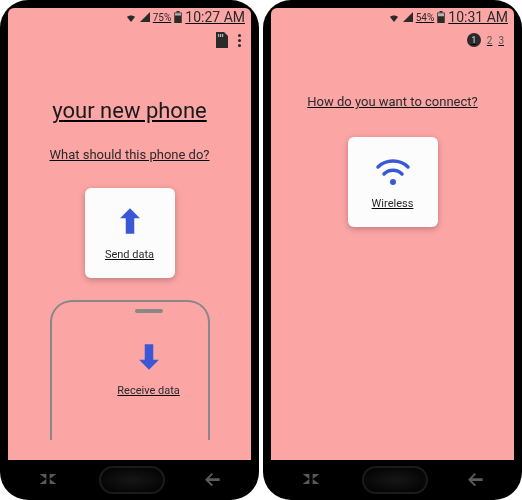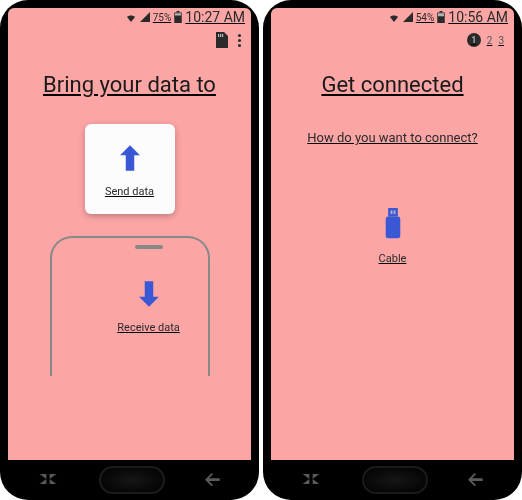--- a/index.html
+++ b/index.html
@@ -169,22 +169,24 @@
           </svg>
       </span>
       <span class="dots">
           <span></span>
           <span></span>
           <span></span>
         </span>
     </div>
     <div class="content">
       <div class="title">
-        <span>Bring your data to</span><br>
-      </div>
+        <br>
+        <span>your new phone</span>
+      </div>
+      <div class="subtitle">What should this phone do?</div>
 
       <div class="card white" style="margin-top:26px">
         <span>
           <svg width="34" height="34" viewBox="0 0 24 24">
               <path d="M12 3l7 7h-4v11h-6V10H5z" fill="#3a57d6"></path>
             </svg>
         </span>
         <span class="card-label">Send data</span>
       </div>
 
@@ -229,45 +231,43 @@
           </svg>
       </span>
       <span class="pct">54%</span>
       <span class="battery">
         <svg width="8" height="12" viewBox="0 0 10 16">
             <rect x="0" y="2" width="10" height="14" fill="#2a2a2a"></rect>
             <rect x="3" y="0" width="4" height="2" fill="#2a2a2a"></rect>
             <rect x="1" y="3" width="8" height="4" fill="#b3b3b3"></rect>
           </svg>
       </span>
-      <span class="time">10:56 AM</span>
+      <span class="time">10:31 AM</span>
     </div>
     <div class="top-icons">
       <div class="step-indicator">
         <span class="step-badge">1</span>
         <span>2</span>
         <span>3</span>
       </div>
     </div>
     <div class="content">
-      <div class="title">Get connected</div>
       <div class="subtitle" style="margin-top:32px">How do you want to connect?</div>
 
-      <div class="card" style="margin-top:46px">
+
+      <div class="card white" style="margin-top:28px">
         <span>
-          <svg width="30" height="34" viewBox="0 0 24 28">
-              <rect x="8" y="0" width="8" height="7" fill="#3a57d6"></rect>
-              <rect x="10" y="2" width="1.5" height="3" fill="#b3b3b3"></rect>
-              <rect x="12.5" y="2" width="1.5" height="3" fill="#b3b3b3"></rect>
-              <rect x="6" y="7" width="12" height="18" rx="2" fill="#3a57d6"></rect>
-            </svg>
+          <svg width="40" height="32" viewBox="0 0 40 32">
+            <path d="M20 30a3 3 0 100-6 3 3 0 000 6z" fill="#3a57d6"></path>
+            <path d="M11 19c5-5 13-5 18 0" stroke="#3a57d6" stroke-width="3.5" fill="none" stroke-linecap="round"></path>
+            <path d="M5 12c8-8 22-8 30 0" stroke="#3a57d6" stroke-width="3.5" fill="none" stroke-linecap="round"></path>
+          </svg>
         </span>
-        <span class="card-label">Cable</span>
-      </div>
-
+        <span class="card-label">Wireless</span>
+      </div>
     </div>
   </div>
   <div class="nav-bar">
     <span class="nav-icon">
       <svg width="20" height="14" viewBox="0 0 24 16">
           <path d="M2 14h8V8l-8 6zm12 0h8l-8-6v6zM2 2l8 6V2H2zm12 0v6l8-6h-8z" fill="#5a5a5a"></path>
         </svg>
     </span>
     <div class="home-btn"></div>
     <span class="nav-icon">

